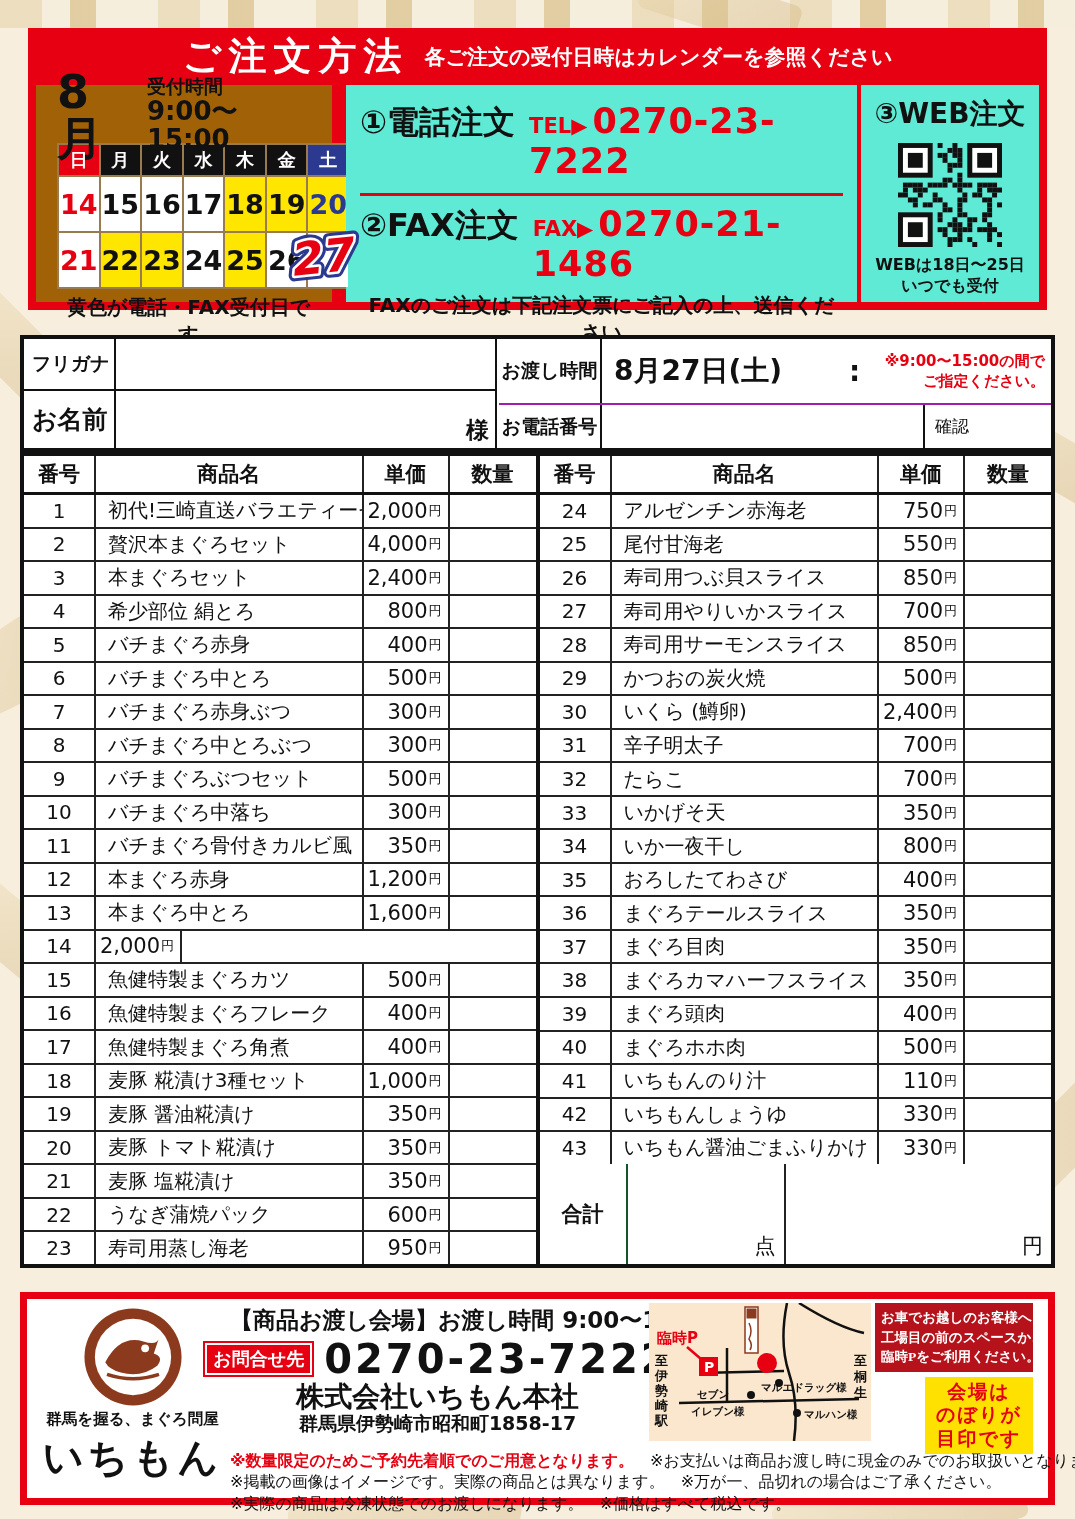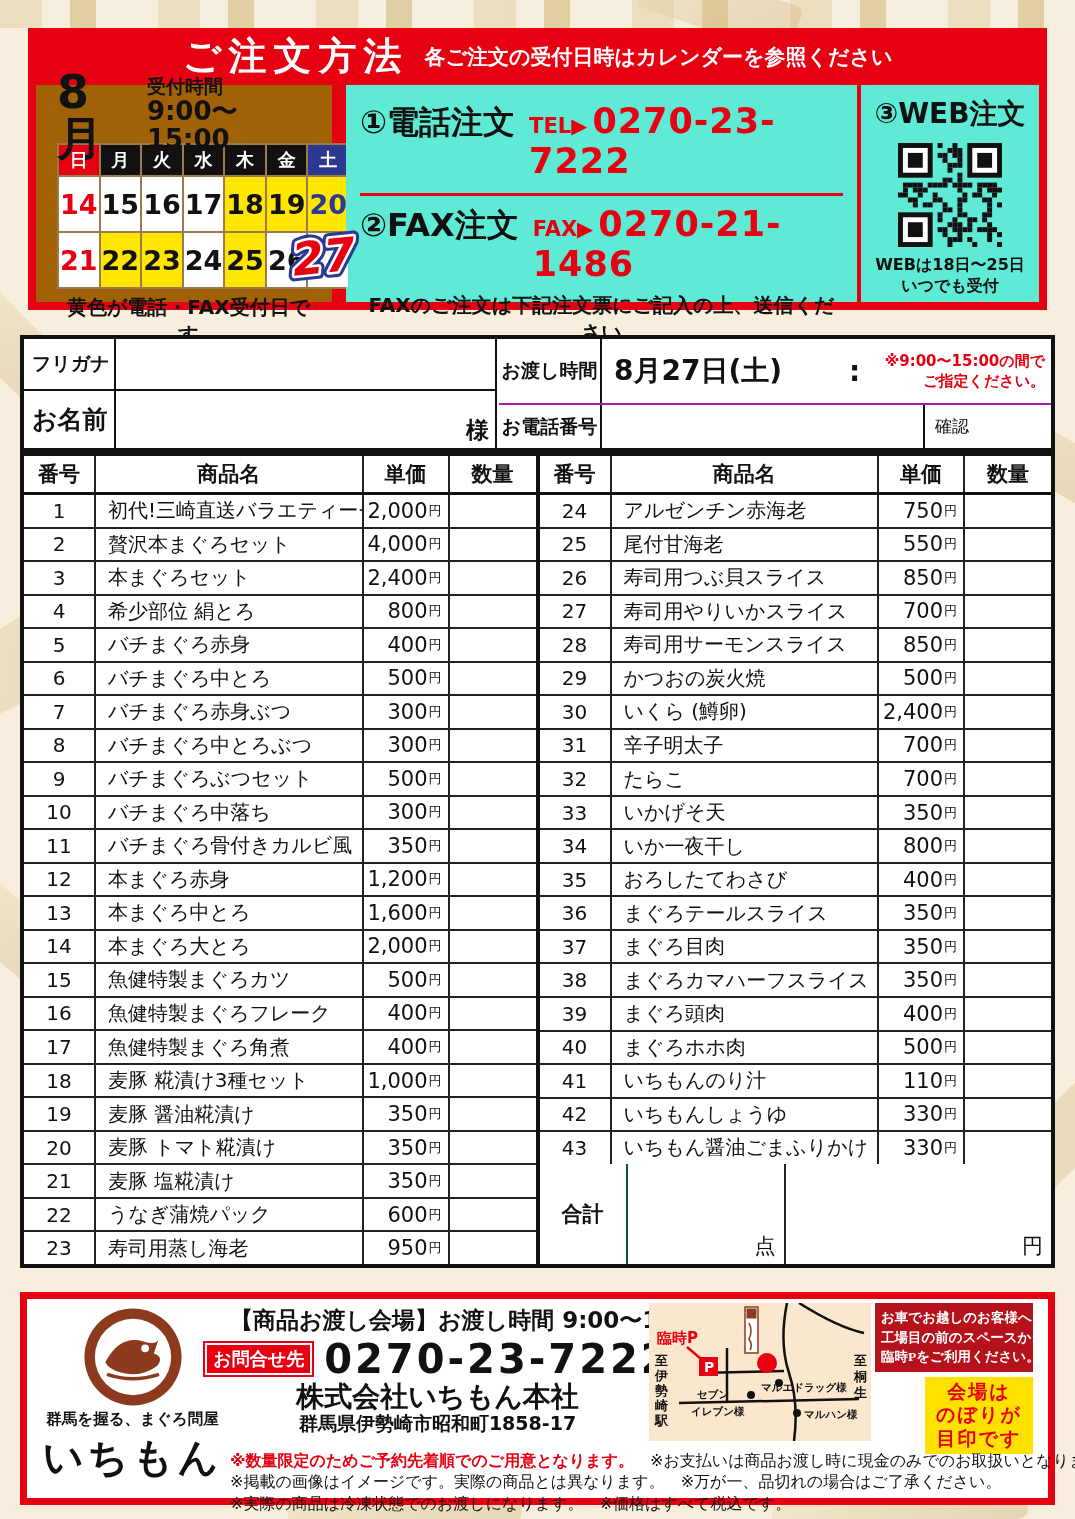--- a/index.html
+++ b/index.html
@@ -516,21 +516,20 @@
             <div class="c no">13</div>
             <div class="c name">本まぐろ中とろ</div>
             <div class="c price">
               <span class="pn">1,600</span>
               <span class="yen">円</span>
             </div>
             <div class="c qty"></div>
           </div>
           <div class="prow">
             <div class="c no">14</div>
-            <div class="c name">本まぐろ大とろ</div>
             <div class="c price">
               <span class="pn">2,000</span>
               <span class="yen">円</span>
             </div>
             <div class="c qty"></div>
           </div>
           <div class="prow">
             <div class="c no">15</div>
             <div class="c name">魚健特製まぐろカツ</div>
             <div class="c price">

